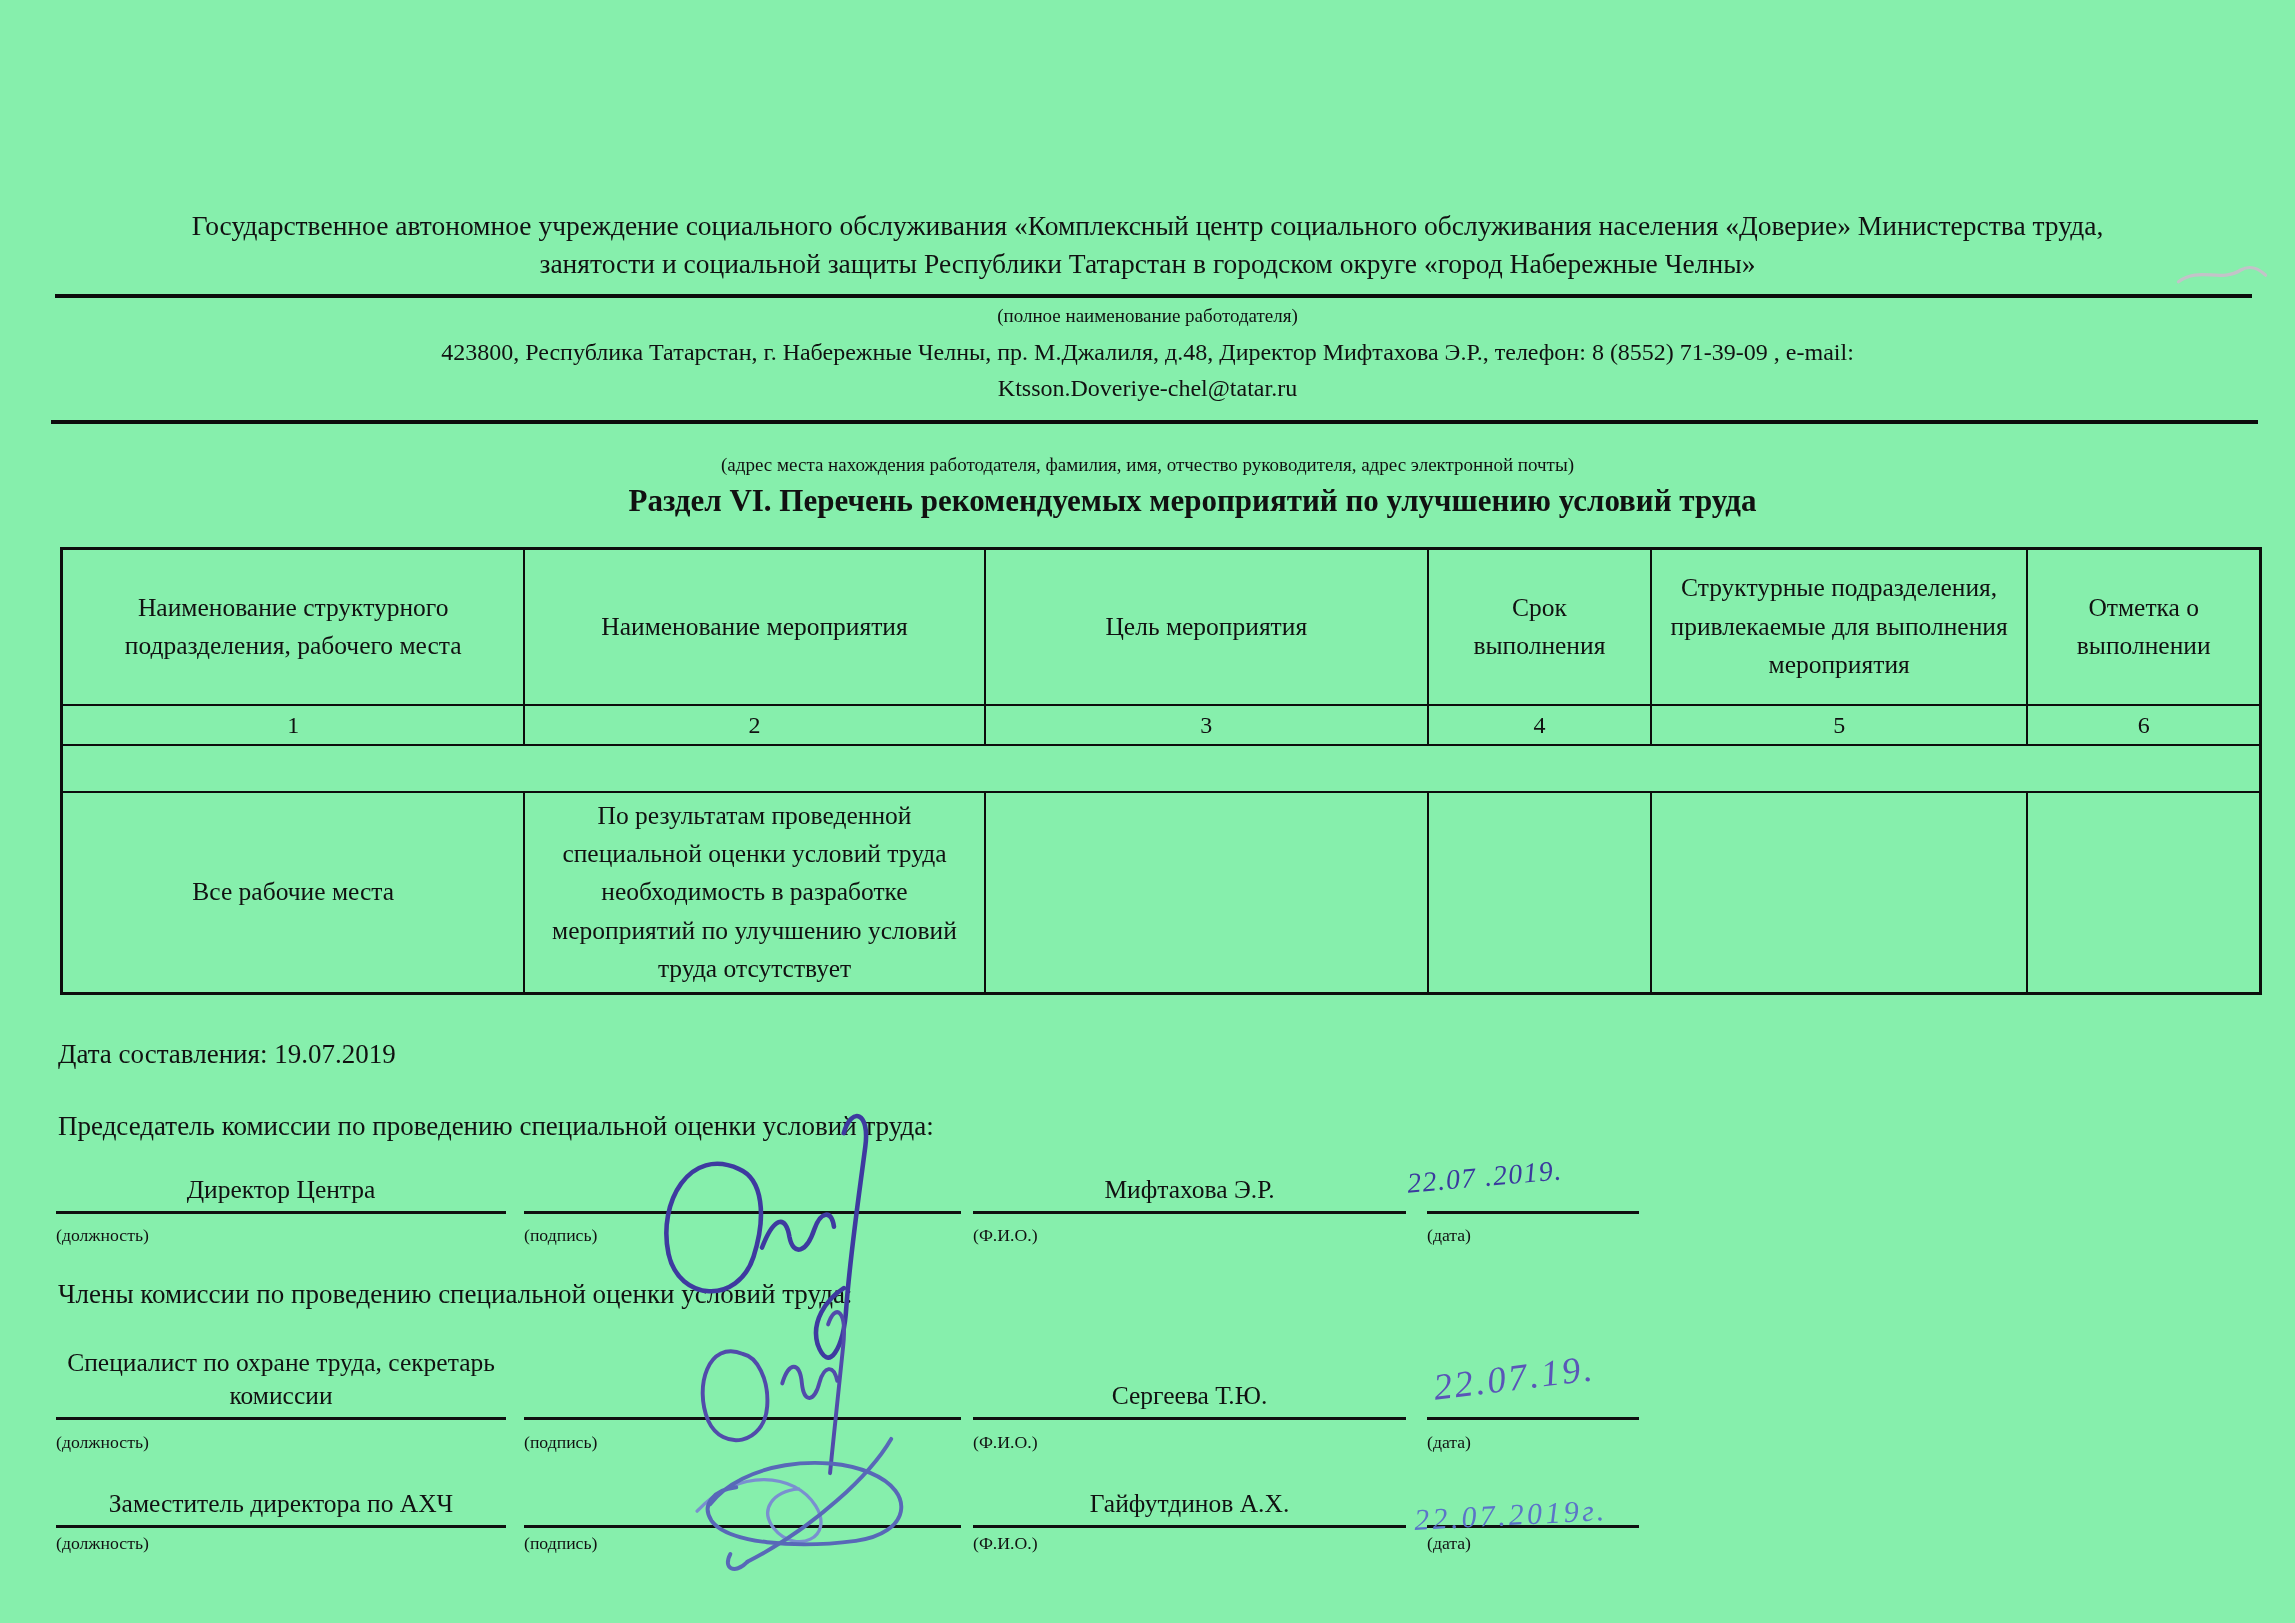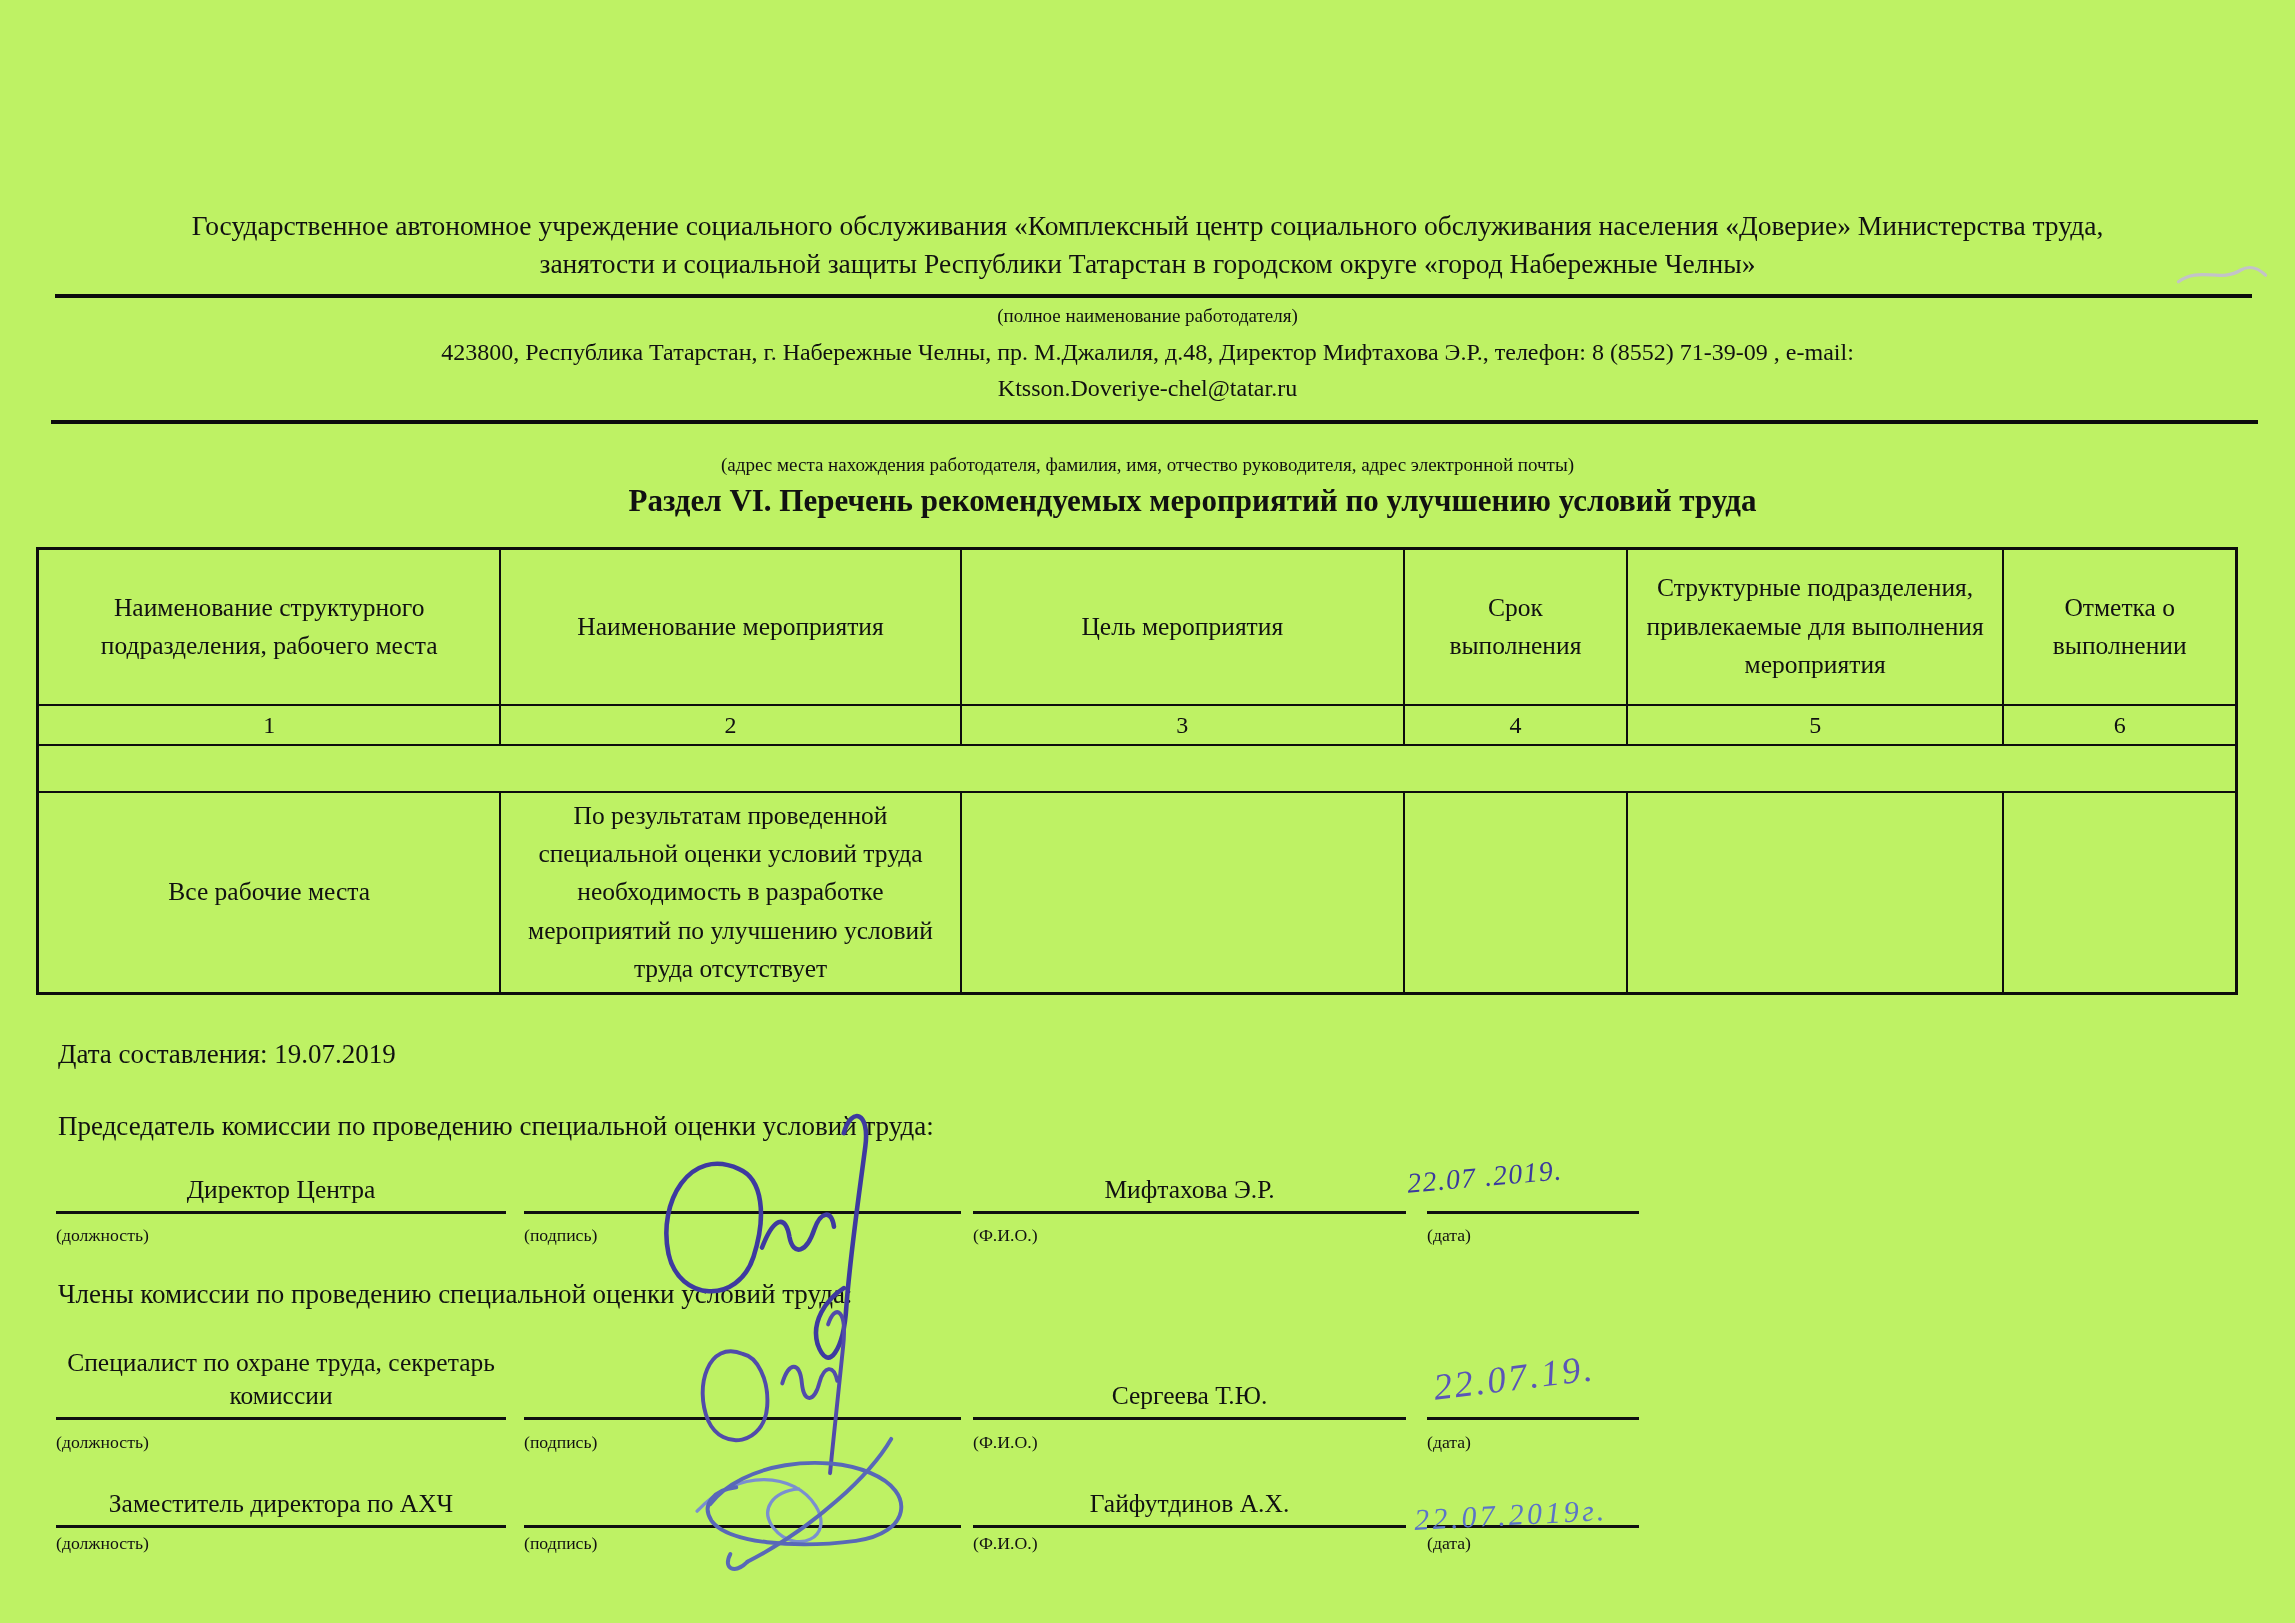--- a/index.html
+++ b/index.html
@@ -1,19 +1,19 @@
 <!DOCTYPE html>
 <html style="font-size:10.5px"><head>
 <meta charset="utf-8">
 <style>
   html,body{margin:0;padding:0;background:#e9e9e9;}
   .page{
     position:relative;
     width:2295px;height:1623px;
-    background:#bef264;
+    background:#86efac;
     font-family:"Liberation Serif","DejaVu Serif",serif;
     color:#111;
     overflow:hidden;
   }
   .org-name{
     position:absolute;top:207px;left:50%;transform:translateX(-50%);
     width:1937px;font-size:27.5px;line-height:1.38;text-align:center;
   }
   .rule{position:absolute;height:3.9px;background:#0c0c0c;}
   .rule1{top:294px;left:55px;width:2197px;}
@@ -24,21 +24,21 @@
   .address{
     position:absolute;top:334px;left:50%;transform:translateX(-50%);
     width:2206px;font-size:24px;line-height:1.5;text-align:center;
   }
   .address span{display:block;}
   .sec-title{
     position:absolute;top:483px;left:0;width:100%;
     text-align:center;font-weight:bold;font-size:31px;margin-left:45px;
   }
   table.meas{
-    position:absolute;top:547px;left:36px;width:2202px;
+    position:absolute;top:547px;left:60px;width:2202px;
     border-collapse:collapse;border:3.9px solid #0d0d0d;
     table-layout:fixed;
   }
   table.meas td,table.meas th{
     border:2.6px solid #0d0d0d;
     font-weight:normal;
     font-size:25.5px;line-height:1.5;
     text-align:center;vertical-align:middle;
     padding:3.9px 18.3px;
     overflow:hidden;

